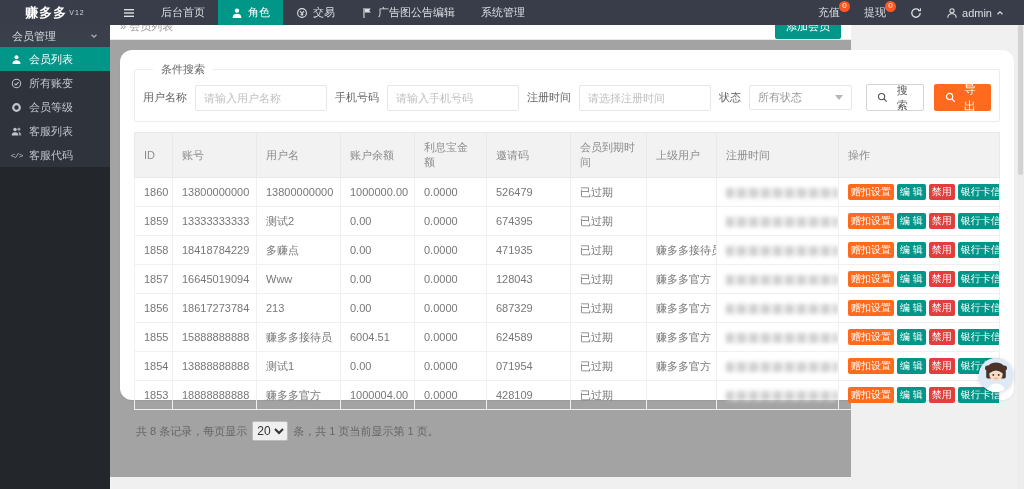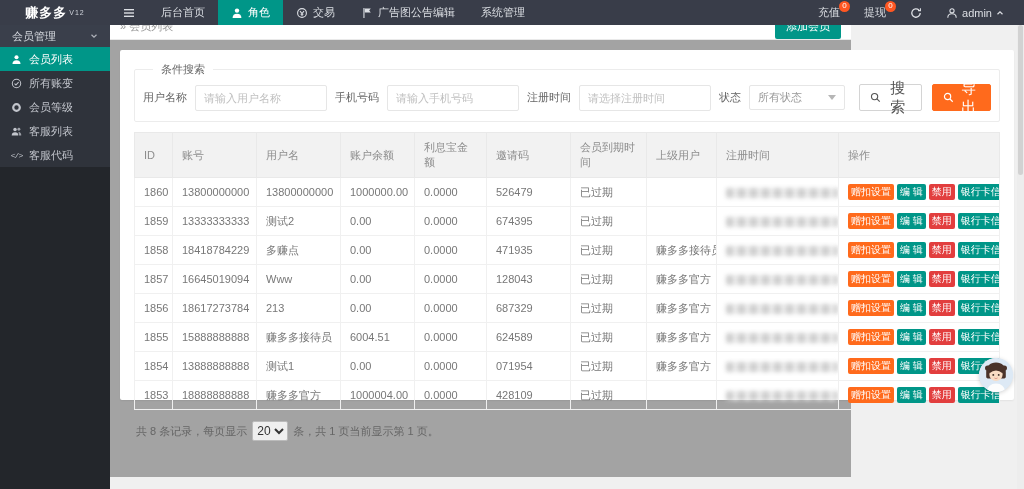--- a/index.html
+++ b/index.html
@@ -27,32 +27,32 @@
   .side-icon { display:inline-flex; width:11px; height:11px; align-items:center; justify-content:center; font-size:8px; }
   .side-icon svg { width:11px; height:11px; }
   .code-glyph { font-family:"Liberation Mono","DejaVu Sans Mono",monospace; font-size:8px; letter-spacing:-1px; }
 
   
   .main { position:absolute; top:13px; left:110px; width:741px; height:464px; background:#a3a3a3; }
   .breadcrumb-bar { height:27px; background:#fff; border-bottom:1px solid #e9e9e9; display:flex; align-items:center; justify-content:space-between; padding:0 10px; }
   .breadcrumb { color:#999; }
   .btn-add { background:#009688; color:#fff; border:none; border-radius:2px; font-size:11px; padding:5px 11px; cursor:pointer; }
 
-  .card { position:absolute; top:37px; left:10px; width:894px; height:350px; background:#fff; border-radius:2px; box-shadow:0 1px 2px rgba(0,0,0,.06); padding:0 14px; }
+  .card { position:absolute; top:37px; left:10px; width:894px; height:350px; background:#fff; border-radius:12px; box-shadow:0 1px 2px rgba(0,0,0,.06); padding:0 14px; }
 
   fieldset.search { border:1px solid #ececec; border-radius:2px; margin-top:12px; padding:7px 8px 10px; }
   fieldset.search legend { color:#666; padding:0 8px; margin-left:10px; font-size:11px; }
   .form-row { display:flex; align-items:center; }
   .f-label { color:#666; white-space:nowrap; margin:0 8px 0 8px; }
   .f-input { width:132px; height:25px; border:1px solid #e6e6e6; border-radius:2px; padding:12px 8px; font-size:11px; color:#333; font-family:inherit; }
   .f-input::placeholder { color:#c0c0c0; }
   .f-select { width:112px; height:25px; border:1px solid #e6e6e6; border-radius:2px; display:flex; align-items:center; justify-content:space-between; padding:0 8px; color:#999; cursor:pointer; background:#fff; }
   .sel-caret { width:0; height:0; border-left:4px solid transparent; border-right:4px solid transparent; border-top:5px solid #b6b6b6; }
-  .btn-search { height:27px; margin-left:14px; background:#fff; border:1px solid #d4d4d4; border-radius:2px; color:#555; display:flex; align-items:center; gap:4px; padding:0 10px; font-size:15px; cursor:pointer; }
-  .btn-export { height:27px; margin-left:10px; background:#FF6A1C; border:1px solid #FF6A1C; border-radius:2px; color:#fff; display:flex; align-items:center; gap:4px; padding:0 10px; font-size:15px; cursor:pointer; }
+  .btn-search { height:27px; margin-left:14px; background:#fff; border:1px solid #d4d4d4; border-radius:2px; color:#555; display:flex; align-items:center; gap:4px; padding:0 10px; font-size:11px; cursor:pointer; }
+  .btn-export { height:27px; margin-left:10px; background:#FF6A1C; border:1px solid #FF6A1C; border-radius:2px; color:#fff; display:flex; align-items:center; gap:4px; padding:0 10px; font-size:12px; cursor:pointer; }
   .mag svg { width:11px; height:11px; display:block; }
 
   table.members { width:100%; border-collapse:collapse; table-layout:fixed; margin-top:10px; }
   .members th { background:#f2f2f2; border:1px solid #e9e9e9; color:#8d8d8d; font-weight:normal; text-align:left; padding:7px 9px; font-size:11px; }
   .members td { border:1px solid #f0f0f0; color:#777; padding:6px 9px; font-size:11px; height:14px; white-space:nowrap; overflow:hidden; }
   .masked { display:inline-block; width:112px; height:10px; border-radius:2px; background:repeating-linear-gradient(90deg,#c6c6c6 0 7px,#e9e9e9 7px 12px); filter:blur(2px); opacity:.85; vertical-align:middle; }
   .tag { display:inline-block; color:#fff; font-size:10px; line-height:10px; padding:3px 3px; border-radius:2px; margin-right:3px; cursor:pointer; white-space:nowrap; }
   .tag.orange { background:#FF6A1C; }
   .tag.teal { background:#009688; }
   .tag.red { background:#E23E3E; }

